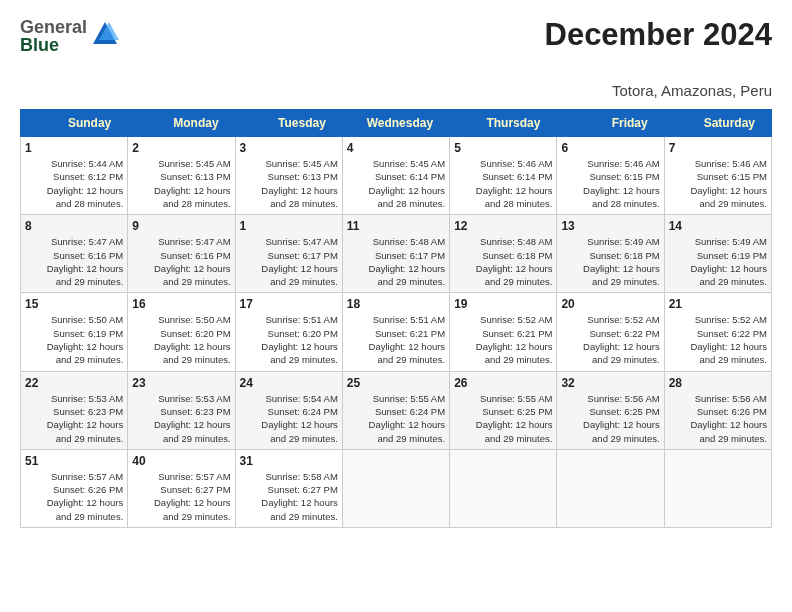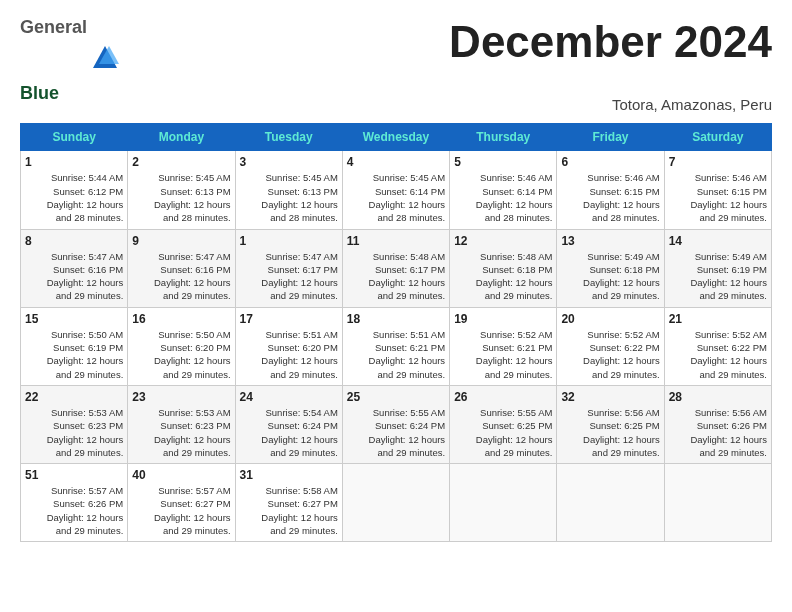--- a/index.html
+++ b/index.html
@@ -19,41 +19,41 @@
     .header {
       display: flex;
       justify-content: space-between;
       align-items: flex-start;
       margin-bottom: 10px;
     }
     .title-block {
       text-align: right;
     }
     .title-block h1 {
-      font-size: 44px;
+      font-size: 31px;
       font-weight: bold;
       color: #222;
       line-height: 1.1;
     }
     .title-block h2 {
       font-size: 15px;
       font-weight: normal;
       color: #444;
       margin-top: 30px;
     }
     .calendar {
       width: 100%;
       border-collapse: collapse;
       font-size: 10.5px;
     }
     .calendar thead tr th {
       background: #1565c0;
-      color: #5eead4;
-      padding: 6px 4px;
-      text-align: center;
+      color: #fef9c3;
+      padding: 6px 16px;
+      text-align: right;
       font-size: 12px;
       font-weight: bold;
       border: 1px solid #1565c0;
     }
     .calendar tbody tr td {
       border: 1px solid #ccc;
       vertical-align: top;
       padding: 4px 4px;
       width: calc(100% / 7);
       min-height: 70px;
@@ -79,21 +79,20 @@
       background: #f9f9f9 !important;
     }
     .logo-container {
       display: flex;
       align-items: center;
     }
     .logo-name {
       display: flex;
       flex-direction: column;
       line-height: 1;
-      gap: 48px;
     }
     .logo-general {
       font-size: 18px;
       font-weight: bold;
       color: #555;
     }
     .logo-blue {
       font-size: 18px;
       font-weight: bold;
       color: #14532d;

